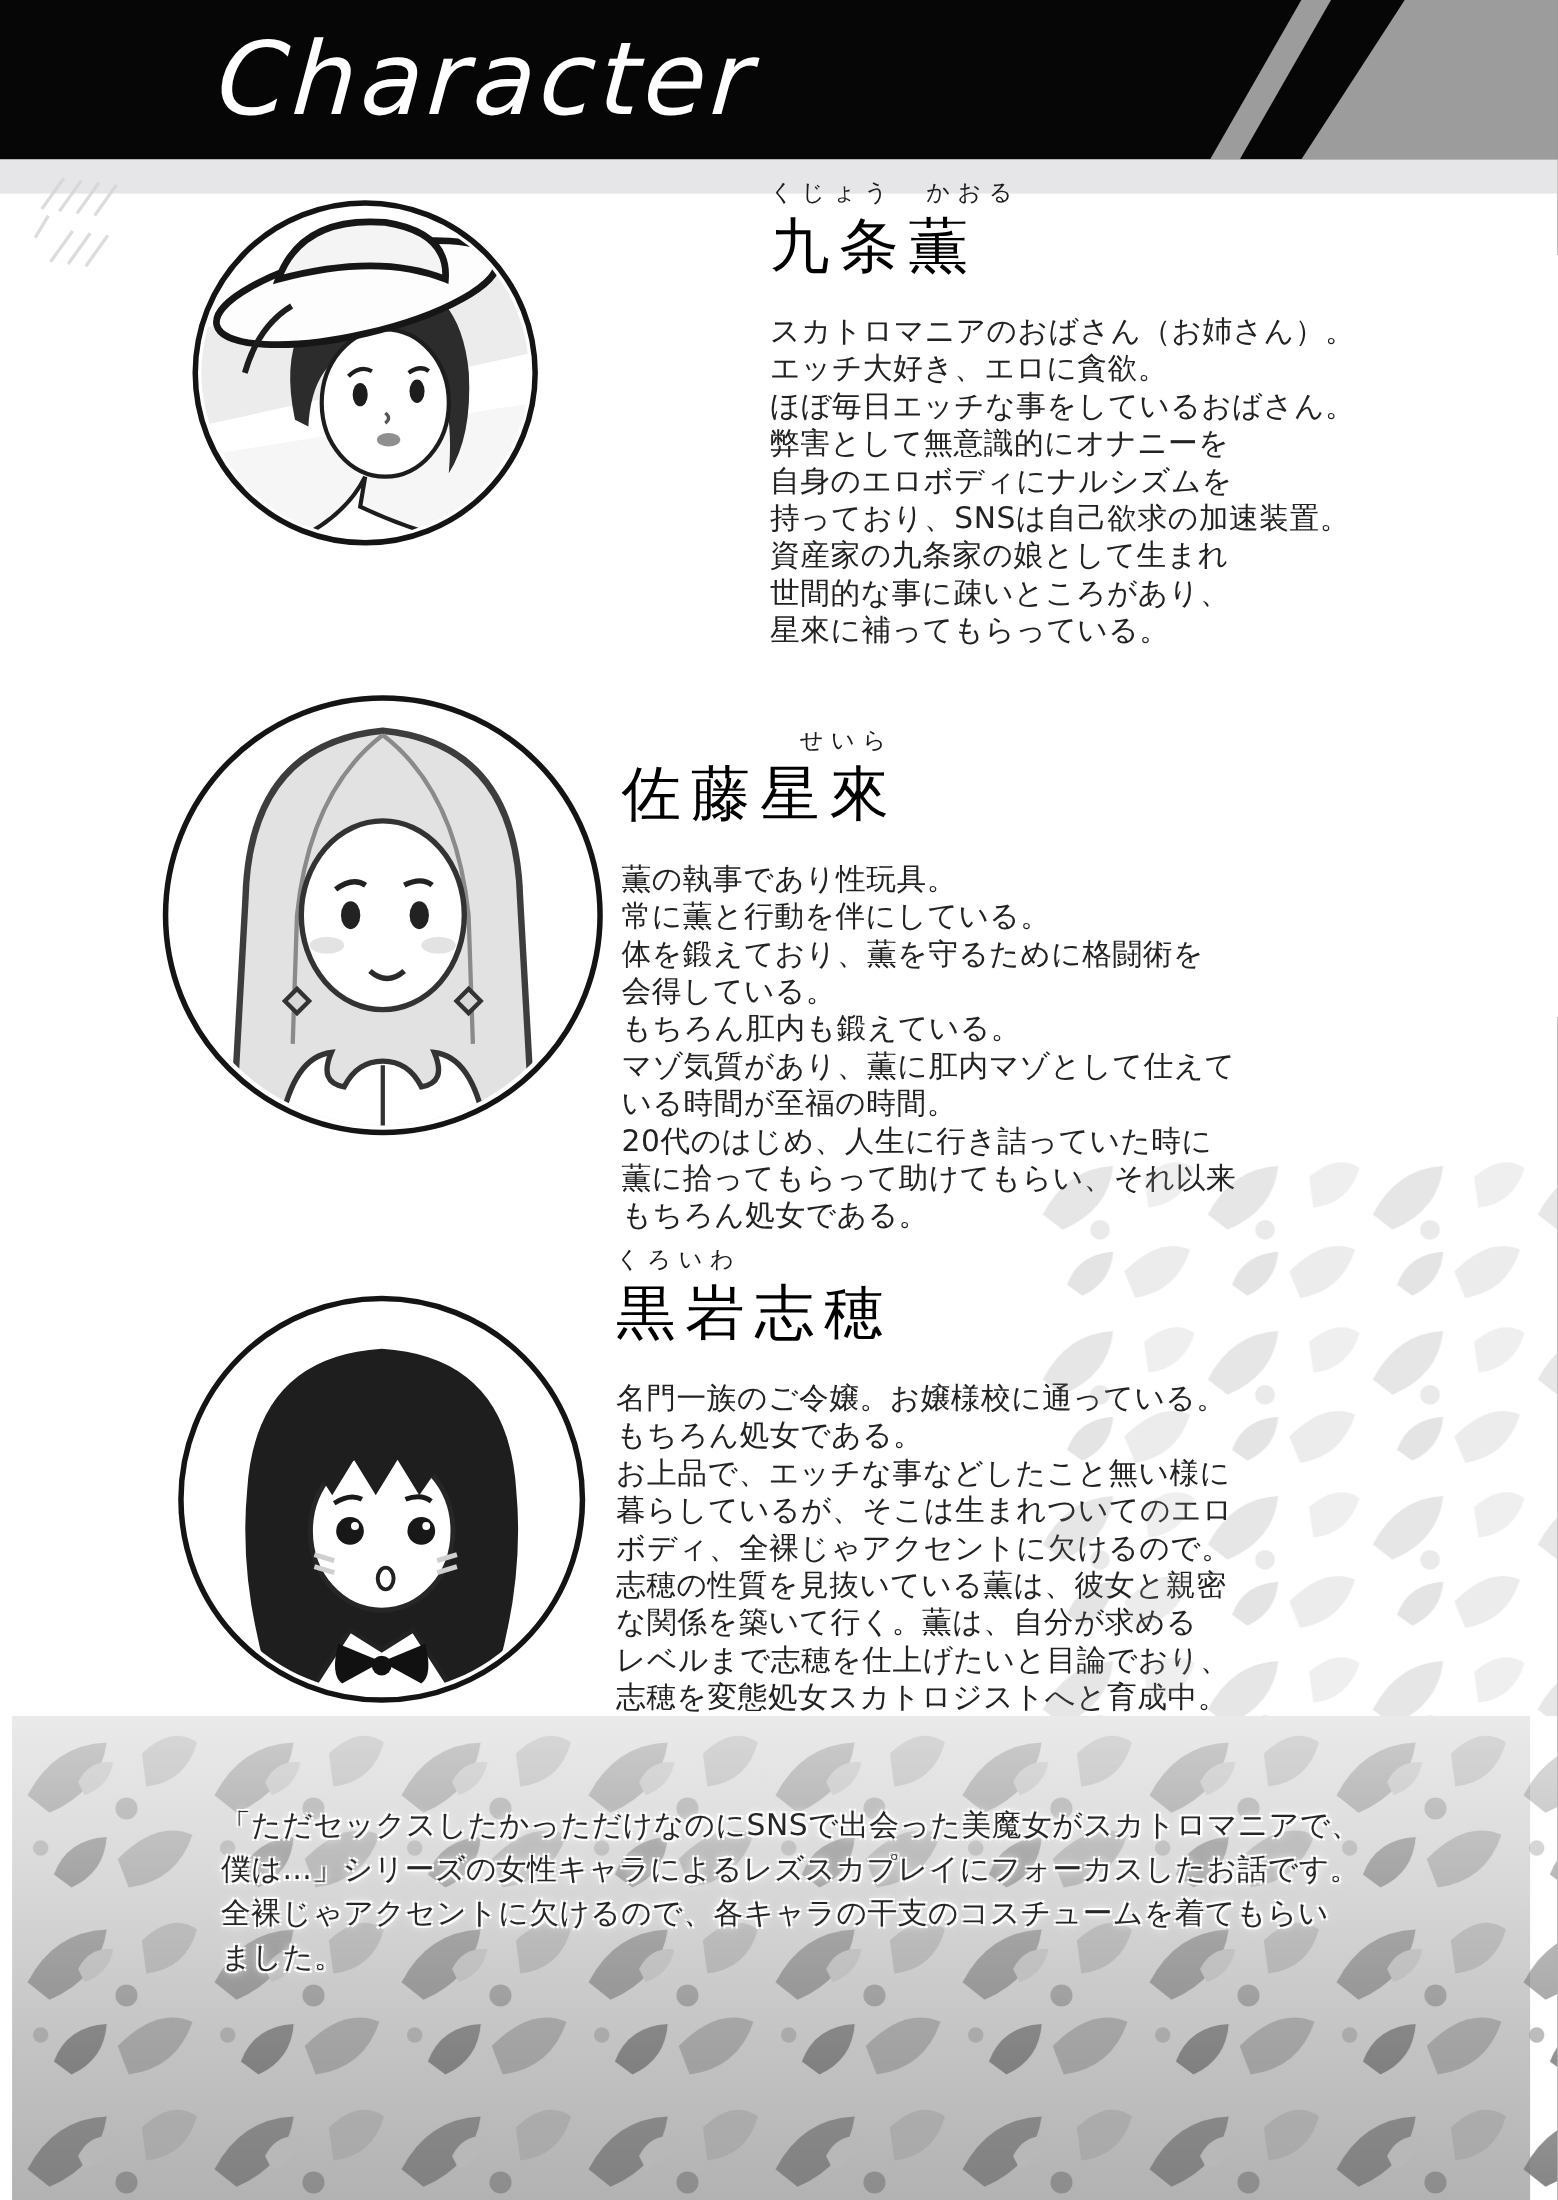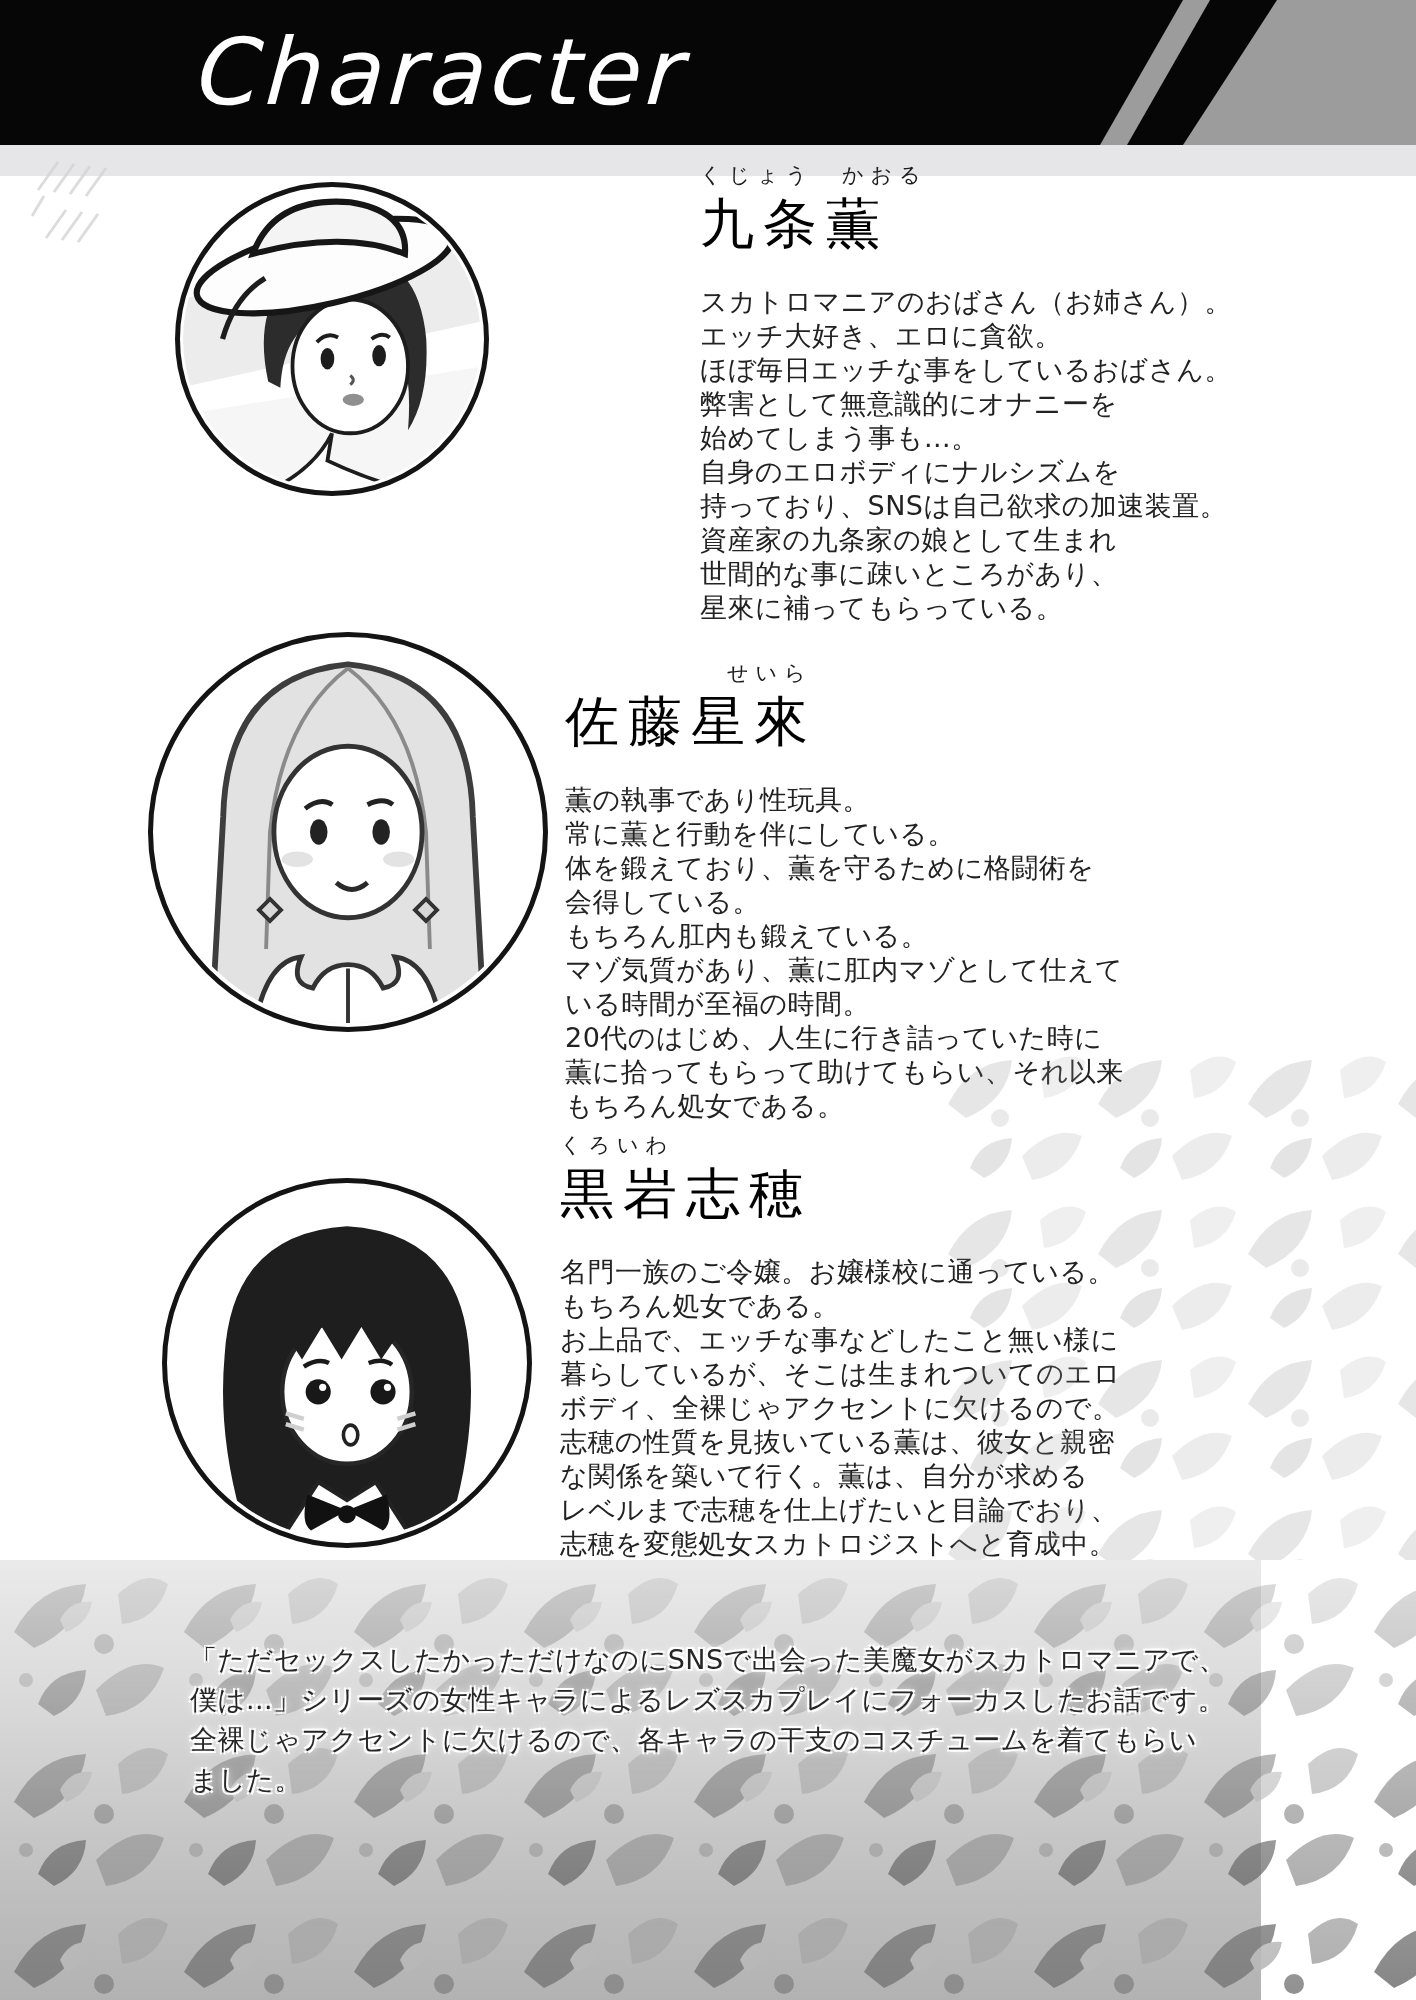--- a/index.html
+++ b/index.html
@@ -25,21 +25,21 @@
   }
   .portrait svg{display:block;width:100%;height:100%;}
   .char-info{position:absolute;}
   .furigana{font-size:21px;letter-spacing:7px;color:#1b1b1b;line-height:27px;}
   .char-name{font-size:54px;letter-spacing:9px;line-height:70px;color:#000000;}
   .char-desc{margin-top:26px;font-size:27px;line-height:34px;letter-spacing:.5px;color:#222;}
   .fg2{padding-left:162px;}
   
   .side-leaves{position:absolute;left:936px;top:1040px;opacity:.18;}
   .footer-band{
-    position:absolute;left:0;top:1560px;width:1261px;height:440px;
+    position:absolute;left:11px;top:1560px;width:1380px;height:440px;
     background:linear-gradient(180deg,#eaeaea 0%,#dcdcdc 28%,#c3c3c3 68%,#b2b2b2 100%);
   }
   .footer-band > svg{position:absolute;left:0;top:0;}
   .afterword{
     position:absolute;left:190px;top:80px;width:1120px;
     font-size:27px;line-height:40px;letter-spacing:.5px;color:#262626;
     text-shadow:-2px -2px 0 #fff,2px -2px 0 #fff,-2px 2px 0 #fff,2px 2px 0 #fff,0 0 7px #fff,0 0 12px #fff;
   }
 </style>
 </head>
@@ -96,21 +96,20 @@
     </svg>
   </div>
   <div class="char-info" style="left:700px;top:162px;">
     <div class="furigana">くじょう　かおる</div>
     <div class="char-name">九条薫</div>
     <div class="char-desc">
         <div>スカトロマニアのおばさん（お姉さん）。</div>
         <div>エッチ大好き、エロに貪欲。</div>
         <div>ほぼ毎日エッチな事をしているおばさん。</div>
         <div>弊害として無意識的にオナニーを</div>
-        <div>始めてしまう事も…。</div>
         <div>自身のエロボディにナルシズムを</div>
         <div>持っており、SNSは自己欲求の加速装置。</div>
         <div>資産家の九条家の娘として生まれ</div>
         <div>世間的な事に疎いところがあり、</div>
         <div>星來に補ってもらっている。</div>
       </div>
   </div>
 
   <div class="portrait" style="left:148px;top:632px;width:400px;height:400px;">
     <svg viewBox="0 0 200 200">

